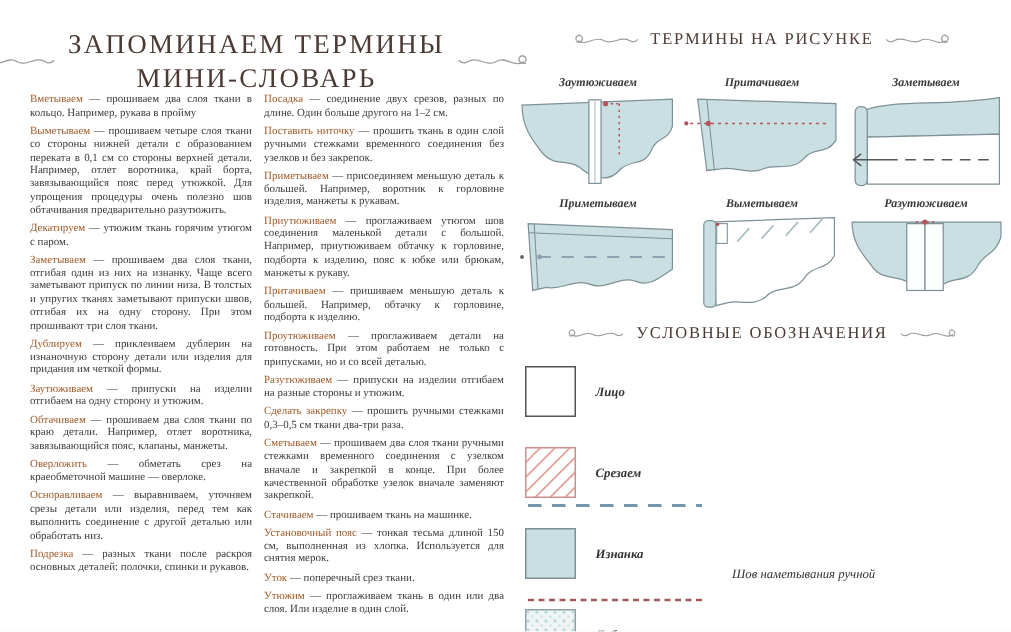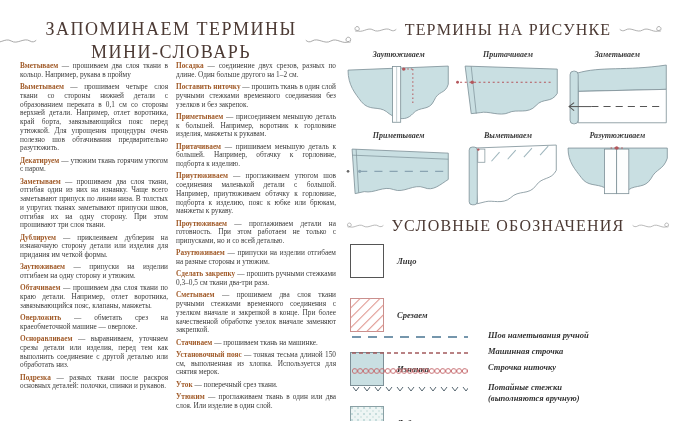--- a/index.html
+++ b/index.html
@@ -5,44 +5,44 @@
   html,body{margin:0;padding:0;}
   body{width:674px;height:421px;background:#f6f6f4;font-family:"Liberation Serif","DejaVu Serif",serif;}
   .spread{position:relative;width:674px;height:421px;background:#ffffff;overflow:hidden;}
   .page{position:absolute;top:0;height:421px;}
   .page.left{left:0;width:342px;}
   .page.right{left:342px;width:332px;}
 
   .title-wrap{position:absolute;left:0;width:100%;display:flex;align-items:center;justify-content:center;gap:8px;}
   .title-lines{text-align:center;}
   .ttl{color:#4c3a34;letter-spacing:1.5px;font-size:18px;line-height:1.25;white-space:nowrap;}
-  .ttl.small{font-size:16px;letter-spacing:1.2px;}
+  .ttl.small{font-size:11px;letter-spacing:1.2px;}
   .fl{flex:0 0 auto;}
   .fl.r{transform:scaleX(-1);}
 
   .cols{position:absolute;left:20px;top:62px;width:316px;display:flex;gap:8px;}
   .col{font-size:7.3px;line-height:1.2;color:#3b3b3b;text-align:justify;}
   .col.c1{width:148px;}
   .col.c2{width:160px;}
   .entry{margin:0 0 3.5px 0;}
-  .entry b{color:#a05a28;font-weight:bold;}
+  .entry b{color:#a05a28;font-weight:normal;}
 
   .dgrid{position:absolute;left:4px;top:50px;width:324px;display:grid;grid-template-columns:repeat(3,1fr);column-gap:4px;row-gap:3px;}
   .dcell{text-align:center;}
   .dlabel{font-size:8px;font-weight:bold;font-style:italic;color:#3a3a3a;margin-bottom:2px;}
   .dcell svg{display:block;width:100%;height:auto;}
 
   .legend-title{top:216px;}
   .swgrid{position:absolute;left:8px;top:244px;width:310px;display:grid;grid-template-columns:1fr;row-gap:20px;}
   .switem{display:flex;align-items:center;gap:13px;}
   .swlabel{font-size:8.5px;font-weight:bold;font-style:italic;color:#333;}
   .lines{position:absolute;left:10px;top:330px;width:316px;}
   .linerow{display:flex;align-items:flex-start;margin-bottom:5px;}
   .linerow svg{flex:0 0 auto;margin-top:3px;}
-  .linelabel{font-size:8.5px;font-weight:bold;font-style:italic;color:#333;margin-left:20px;width:118px;line-height:1.25;}
+  .linelabel{font-size:8.5px;font-weight:normal;font-style:italic;color:#333;margin-left:20px;width:118px;line-height:1.25;margin-top:47px;}
 </style>
 </head>
 <body>
 
 <div class="spread">
 
   <div class="page left">
     <div class="title-wrap" style="top:18px;">
       <svg class="fl" width="50" height="14" viewBox="0 0 64 14">
           <path d="M6,7 C4,3 9,0.5 11,3.5 C13,6.5 9,10 5.5,8 M7,7 C15,13 23,2 31,7 C39,12 47,2 55,7 C58,9 61,8 63,6" stroke="#9b9b9b" stroke-width="1.1" fill="none"></path>
@@ -66,22 +66,22 @@
         <p class="entry"><b>Заутюживаем</b><span> — припуски на изделии отгибаем на одну сторону и утюжим.</span></p>
         <p class="entry"><b>Обтачиваем</b><span> — прошиваем два слоя ткани по краю детали. Например, отлет воротника, завязывающийся пояс, клапаны, манжеты.</span></p>
         <p class="entry"><b>Оверложить</b><span> — обметать срез на краеобметочной машине — оверлоке.</span></p>
         <p class="entry"><b>Осноравливаем</b><span> — выравниваем, уточняем срезы детали или изделия, перед тем как выполнить соединение с другой деталью или обработать низ.</span></p>
         <p class="entry"><b>Подрезка</b><span> — разных ткани после раскроя основных деталей: полочки, спинки и рукавов.</span></p>
       </div>
       <div class="col c2">
         <p class="entry"><b>Посадка</b><span> — соединение двух срезов, разных по длине. Один больше другого на 1–2 см.</span></p>
         <p class="entry"><b>Поставить ниточку</b><span> — прошить ткань в один слой ручными стежками временного соединения без узелков и без закрепок.</span></p>
         <p class="entry"><b>Приметываем</b><span> — присоединяем меньшую деталь к большей. Например, воротник к горловине изделия, манжеты к рукавам.</span></p>
+        <p class="entry"><b>Приутюживаем</b><span> — проглаживаем утюгом шов соединения маленькой детали с большой. Например, приутюживаем обтачку к горловине, подборта к изделию, пояс к юбке или брюкам, манжеты к рукаву.</span></p>
         <p class="entry"><b>Притачиваем</b><span> — пришиваем меньшую деталь к большей. Например, обтачку к горловине, подборта к изделию.</span></p>
-        <p class="entry"><b>Приутюживаем</b><span> — проглаживаем утюгом шов соединения маленькой детали с большой. Например, приутюживаем обтачку к горловине, подборта к изделию, пояс к юбке или брюкам, манжеты к рукаву.</span></p>
         <p class="entry"><b>Проутюживаем</b><span> — проглаживаем детали на готовность. При этом работаем не только с припусками, но и со всей деталью.</span></p>
         <p class="entry"><b>Разутюживаем</b><span> — припуски на изделии отгибаем на разные стороны и утюжим.</span></p>
         <p class="entry"><b>Сделать закрепку</b><span> — прошить ручными стежками 0,3–0,5 см ткани два-три раза.</span></p>
         <p class="entry"><b>Сметываем</b><span> — прошиваем два слоя ткани ручными стежками временного соединения с узелком вначале и закрепкой в конце. При более качественной обработке узелок вначале заменяют закрепкой.</span></p>
         <p class="entry"><b>Стачиваем</b><span> — прошиваем ткань на машинке.</span></p>
         <p class="entry"><b>Установочный пояс</b><span> — тонкая тесьма длиной 150 см, выполненная из хлопка. Используется для снятия мерок.</span></p>
         <p class="entry"><b>Уток</b><span> — поперечный срез ткани.</span></p>
         <p class="entry"><b>Утюжим</b><span> — проглаживаем ткань в один или два слоя. Или изделие в один слой.</span></p>
       </div>
     </div>

